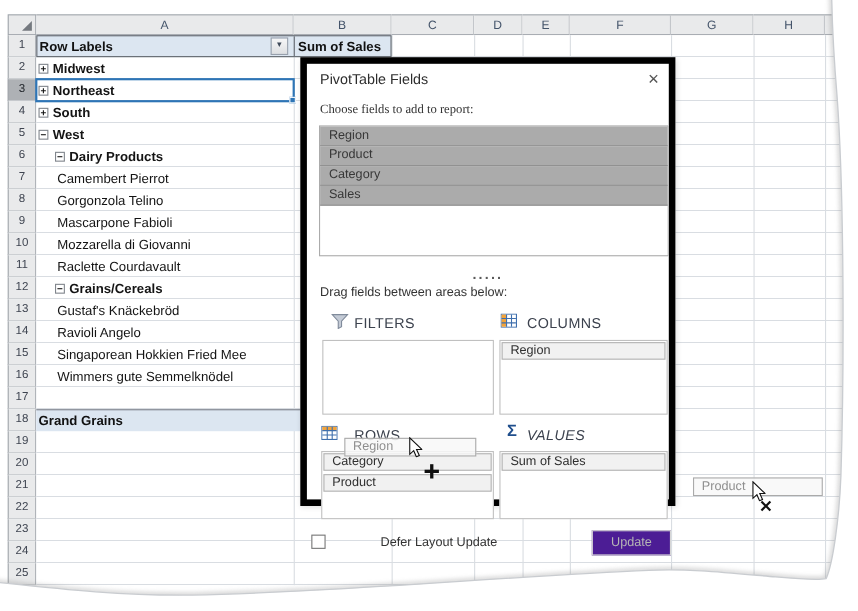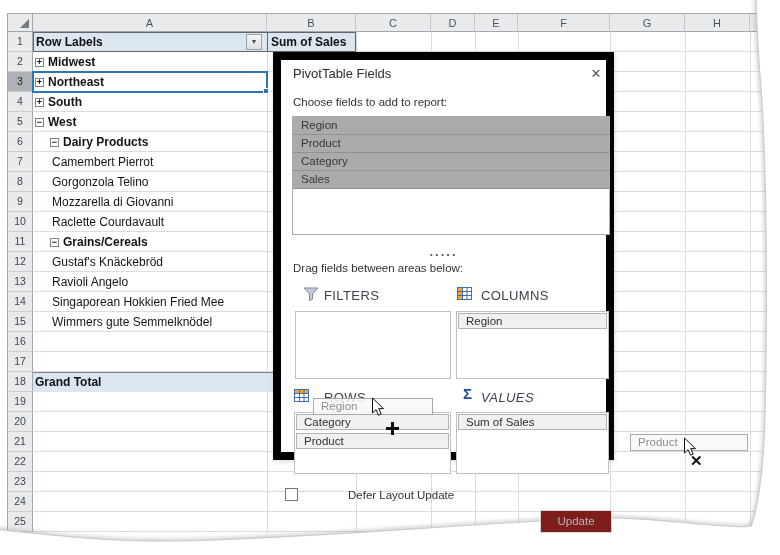--- a/index.html
+++ b/index.html
@@ -29,35 +29,35 @@
   .lv0{padding-left:2px;} .lv1{padding-left:17px;} .lv2{padding-left:19px;}
   .ebox{display:inline-block;width:9px;height:9px;box-sizing:border-box;border:1px solid #808archive08;border:1px solid #80858c;background:#fff;
         font-size:9px;line-height:7px;text-align:center;color:#111;margin-right:4px;flex:none;}
   .gtotal{left:33px;top:372px;width:243px;height:20px;background:#dce6f1;border-top:1px solid #7d828a;
           font-weight:bold;font-size:12px;color:#111;line-height:19px;padding-left:2px;z-index:2;}
   .filterbtn{left:246px;top:34px;width:16px;height:16px;background:linear-gradient(#f6f6f7,#dddfe2);border:1px solid #98a0ac;
              font-size:7px;color:#3f4a5a;text-align:center;line-height:14px;z-index:3;}
   .selbox{left:32px;top:71px;width:236px;height:22px;border:2px solid #2e75b6;z-index:3;}
   .selhandle{left:263px;top:88px;width:6px;height:6px;background:#2e75b6;border:1px solid #fff;z-index:4;}
   
-  .dialog{left:273px;top:52px;width:341px;height:408px;background:#fff;border:8px solid #000000;z-index:6;box-shadow:1px 2px 5px rgba(0,0,0,.12);}
+  .dialog{left:273px;top:52px;width:341px;height:408px;background:#fff;border:6px solid #000000;z-index:6;box-shadow:1px 2px 5px rgba(0,0,0,.12);}
   .dtitle{left:12px;top:6px;font-size:13px;color:#2d2d2d;}
   .dclose{left:306px;top:5px;width:18px;height:18px;font-size:13px;color:#555;text-align:center;line-height:18px;cursor:default;}
   .dlabel{font-size:11.5px;color:#333;}
   .fieldlist{left:11px;top:56px;width:318px;height:119px;background:#fff;border:1px solid #ababab;}
   .fitem{height:18px;box-sizing:border-box;background:#ababab;border-bottom:1px solid #919191;
          font-size:11.5px;color:#373737;line-height:17px;padding-left:8px;}
   .splitter{left:0;top:188px;width:100%;text-align:center;font-size:13px;font-weight:bold;color:#5a5a5a;letter-spacing:2px;line-height:8px;}
   .acap{font-size:13px;color:#3c424e;letter-spacing:.4px;}
   .abox{background:#fff;border:1px solid #c0c0c0;}
   .pill{box-sizing:border-box;height:16px;margin:1px 1px 3px 1px;background:#f1f1f1;border:1px solid #b3b3b3;
         font-size:11.5px;color:#2f2f2f;line-height:14px;padding-left:7px;}
   .cbox{left:4px;top:428px;width:13px;height:13px;background:#fff;border:1px solid #767676;}
-  .updbtn{left:259px;top:424px;width:72px;height:23px;background:#7f1d1d;border:1px solid #d6d6d6;
-          font-size:11.5px;color:#b5b5b5;text-align:center;line-height:21px;margin-top:26px;}
+  .updbtn{left:259px;top:424px;width:72px;height:23px;background:#4c1d95;border:1px solid #d6d6d6;
+          font-size:11.5px;color:#b5b5b5;text-align:center;line-height:21px;}
   
   .ghost{box-sizing:border-box;height:17px;background:rgba(248,248,248,.85);border:1px solid rgba(150,150,150,.8);
          font-size:11.5px;color:#8f8f8f;line-height:15px;padding-left:7px;z-index:8;}
   .plusbar{background:#101010;z-index:9;}
   .xmark{font-size:15px;font-weight:900;color:#101010;z-index:9;line-height:15px;}
   .cursor{z-index:10;}
   svg.tear{position:absolute;left:0;top:0;z-index:5;pointer-events:none;}
 </style>
 </head>
 <body>
@@ -146,20 +146,23 @@
         <span class="ebox">−</span>
         <span>Dairy Products</span>
       </div>
     <div class="prow lv2">
         <span>Camembert Pierrot</span>
       </div>
     <div class="prow lv2">
         <span>Gorgonzola Telino</span>
       </div>
     <div class="prow lv2">
+        <span>Mascarpone Fabioli</span>
+      </div>
+    <div class="prow lv2">
         <span>Mozzarella di Giovanni</span>
       </div>
     <div class="prow lv2">
         <span>Raclette Courdavault</span>
       </div>
     <div class="prow b lv1">
         <span class="ebox">−</span>
         <span>Grains/Cereals</span>
       </div>
     <div class="prow lv2">
@@ -169,40 +172,40 @@
         <span>Ravioli Angelo</span>
       </div>
     <div class="prow lv2">
         <span>Singaporean Hokkien Fried Mee</span>
       </div>
     <div class="prow lv2">
         <span>Wimmers gute Semmelknödel</span>
       </div>
   </div>
 
-  <div class="abs gtotal">Grand Total</div>
+  <div class="abs gtotal">Grand Grains</div>
 
   <div class="abs selbox"></div>
   <div class="abs selhandle"></div>
 
   <svg class="tear" width="780" height="555" viewBox="0 0 780 555">
     <defs>
         <filter id="tb" x="-20%" y="-20%" width="140%" height="140%">
           <feGaussianBlur stdDeviation="2.3"></feGaussianBlur>
         </filter>
       </defs>
     <path d="M -6,529 C 50,535 110,542 175,541 C 300,539 460,524 590,518.5 C 625,516.5 665,521 705,524.5 C 728,526.5 744,527.5 751,526 C 757,513 763,472 764.5,432 C 767.5,335 767.5,175 761,88 C 758,52 756.5,22 756,-6" fill="none" stroke="#8f8f8f" stroke-width="3.5" opacity="0.5" filter="url(#tb)"></path>
     <path d="M -6,529 C 50,535 110,542 175,541 C 300,539 460,524 590,518.5 C 625,516.5 665,521 705,524.5 C 728,526.5 744,527.5 751,526 C 757,513 763,472 764.5,432 C 767.5,335 767.5,175 761,88 C 758,52 756.5,22 756,-6 L 786,-6 L 786,561 L -6,561 Z" fill="#ffffff"></path>
     <path d="M -6,529 C 50,535 110,542 175,541 C 300,539 460,524 590,518.5 C 625,516.5 665,521 705,524.5 C 728,526.5 744,527.5 751,526 C 757,513 763,472 764.5,432 C 767.5,335 767.5,175 761,88 C 758,52 756.5,22 756,-6" fill="none" stroke="#c9ccd0" stroke-width="1.2"></path>
   </svg>
 
   <div class="abs dialog">
     <div class="abs dtitle">PivotTable Fields</div>
     <div class="abs dclose">✕</div>
-    <div class="abs dlabel" style="left:12px;top:36px;">Choose fields to add to report:</div>
+    <div class="abs dlabel" style="left:12px;top:36px;font-family:Liberation Serif, serif;">Choose fields to add to report:</div>
 
     <div class="abs fieldlist">
       <div class="fitem">Region</div>
       <div class="fitem">Product</div>
       <div class="fitem">Category</div>
       <div class="fitem">Sales</div>
     </div>
 
     <div class="abs splitter">.....</div>
     <div class="abs dlabel" style="left:12px;top:202px;">Drag fields between areas below:</div>

